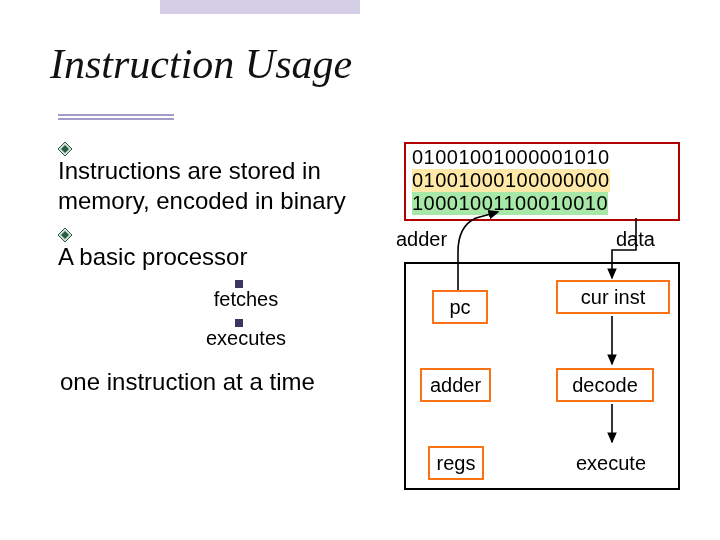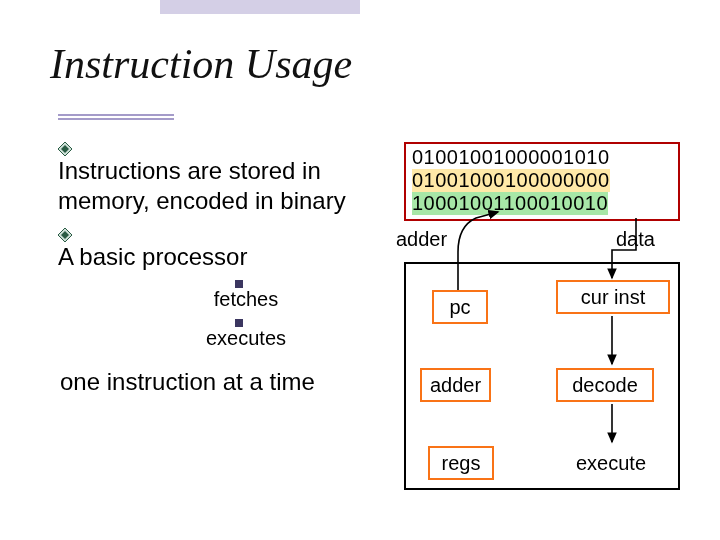--- a/index.html
+++ b/index.html
@@ -121,21 +121,21 @@
     font-size: 20px;
     display: flex;
     align-items: center;
     justify-content: center;
     background: #fff;
   }
   .bx-pc      { top: 290px; left: 432px; width: 56px;  height: 34px; }
   .bx-curinst { top: 280px; left: 556px; width: 114px; height: 34px; }
   .bx-adder   { top: 368px; left: 420px; width: 71px;  height: 34px; }
   .bx-decode  { top: 368px; left: 556px; width: 98px; height: 34px; }
-  .bx-regs    { top: 446px; left: 428px; width: 66px;  height: 34px; }
+  .bx-regs    { top: 446px; left: 428px; width: 56px;  height: 34px; }
   .bx-execute { top: 446px; left: 556px; width: 110px; height: 34px; border: none; }
   
   svg.overlay {
     position: absolute;
     top: 0; left: 0;
     width: 720px; height: 540px;
     pointer-events: none;
   }
 </style>
 </head>

